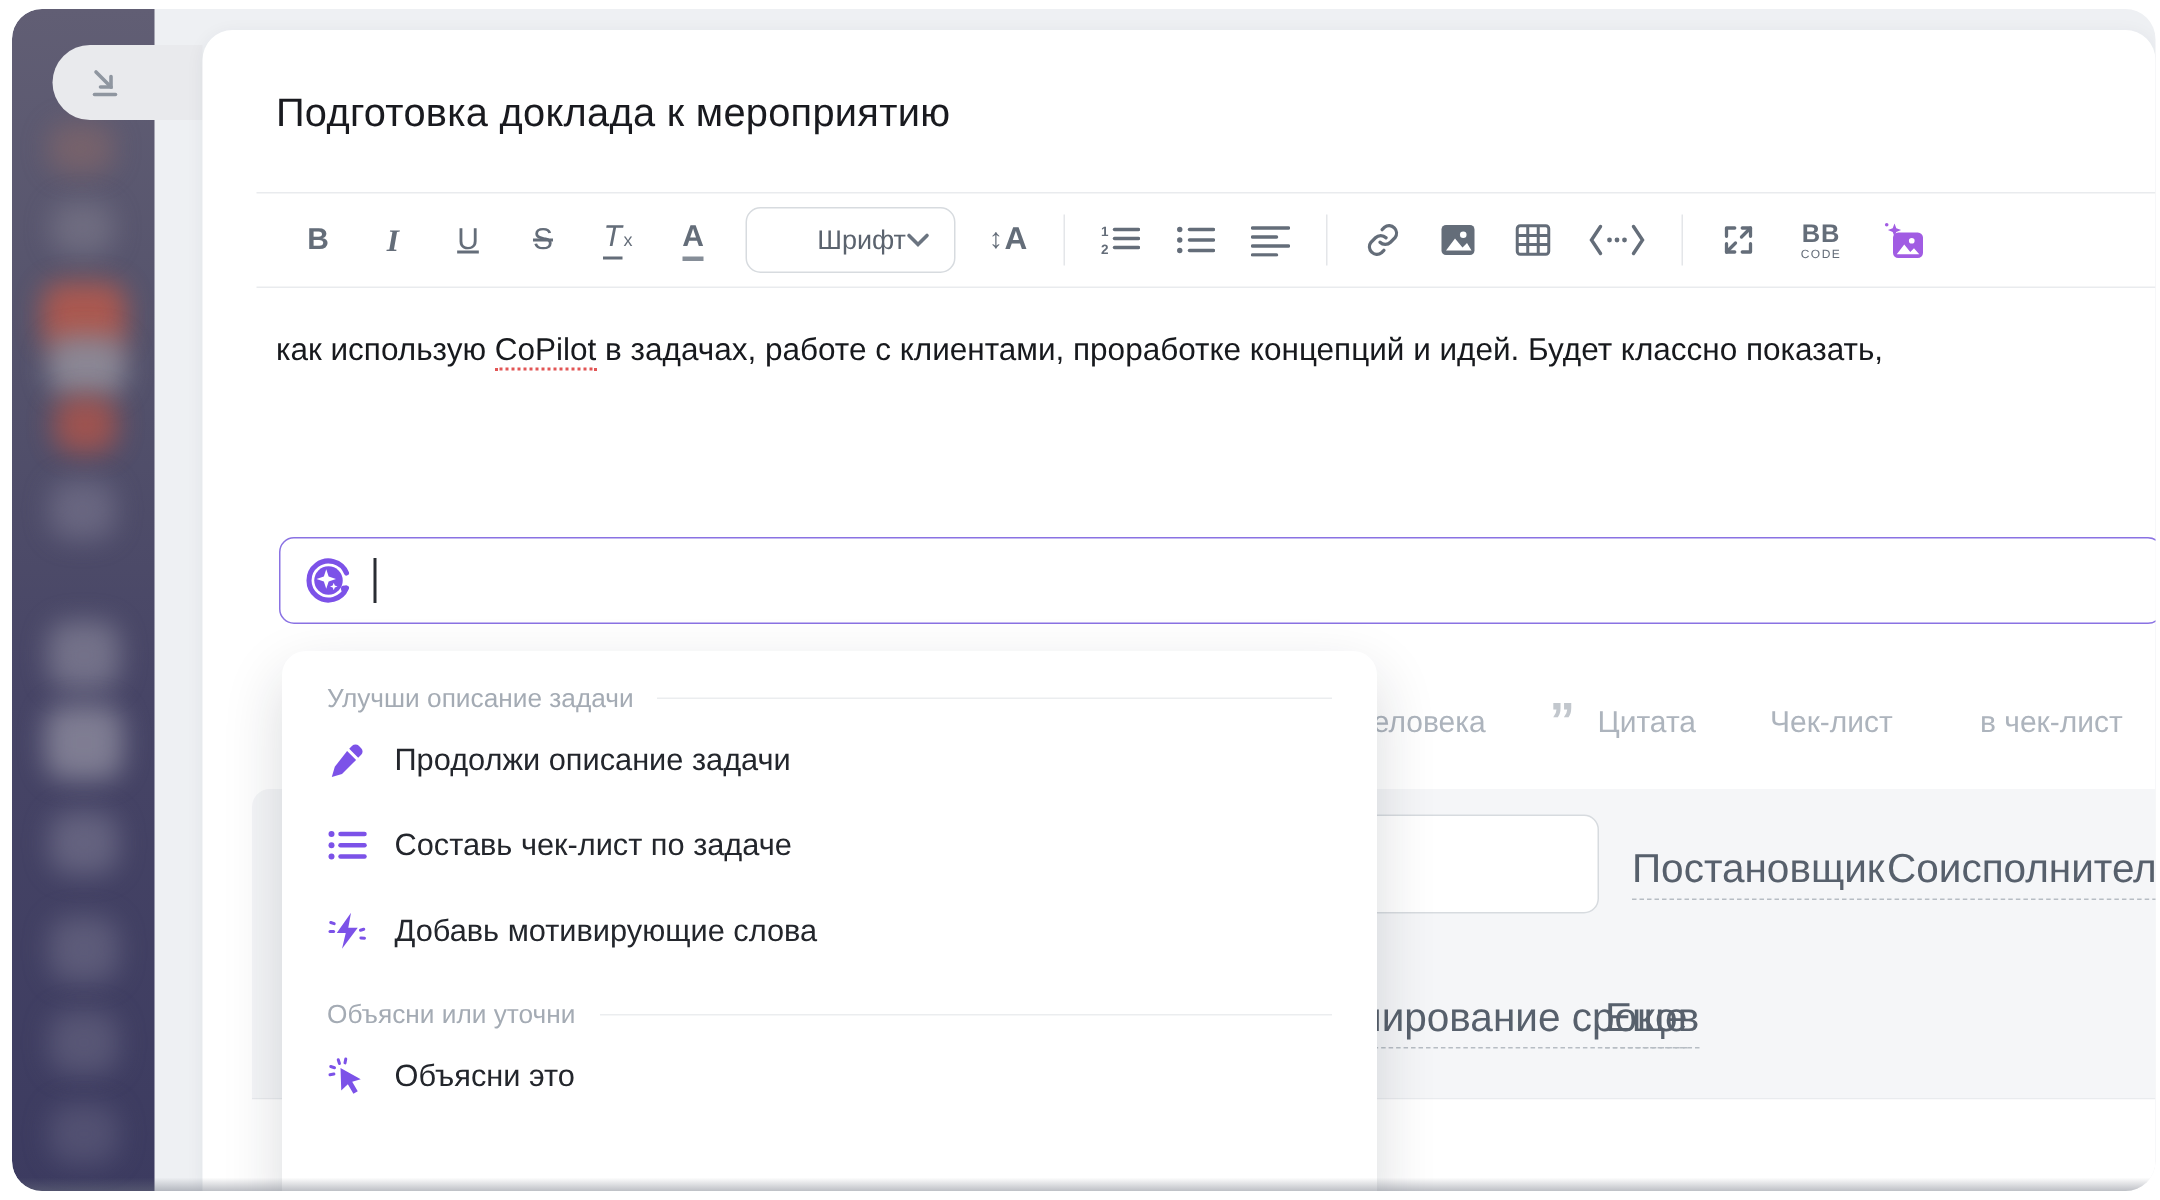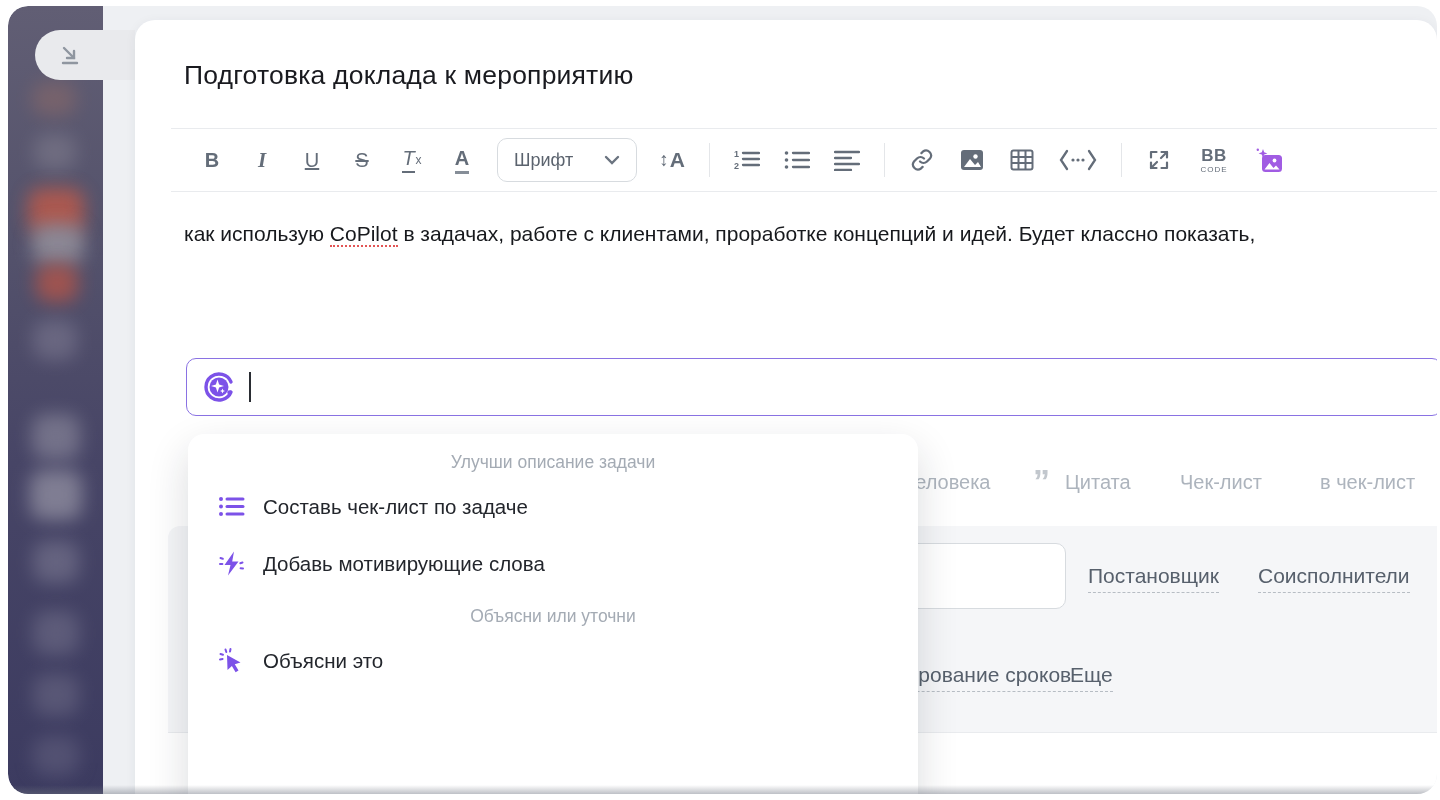--- a/index.html
+++ b/index.html
@@ -48,21 +48,21 @@
             font-size:20px; margin:0 7px; font-family:"Liberation Sans",sans-serif; }
   .tb-bold span { font-weight:bold; }
   .tb-italic span { font-family:"Liberation Serif",serif; font-style:italic; font-weight:bold; font-size:21px;}
   .tb-underline span { text-decoration:underline; }
   .tb-strike span { text-decoration:line-through; }
   .tb-clear { font-style:italic; }
   .tb-clear .t-main { border-bottom:2px solid #646d79; padding-bottom:1px; font-size:20px; }
   .tb-clear sub { font-size:12px; font-style:normal; margin-left:1px; }
   .tb-color span { border-bottom:3px solid #868e98; padding-bottom:1px; font-weight:bold; }
   .font-select { height:44px; width:140px; margin:0 10px; border:1px solid #d7dbdf; border-radius:10px;
-                 background:#fff; display:flex; align-items:center; justify-content:space-between;
+                 background:#fff; display:flex; align-items:center; justify-content:flex-end;
                  padding:0 16px; cursor:pointer; color:#5b636e; font-size:18px; }
   .tb-sep { width:1px; height:34px; background:#e4e6e9; margin:0 12px; }
   .tb-fontsize { font-size:20px; }
   .tb-fontsize .updown { font-size:19px; margin-right:1px; }
   .tb-fontsize .a { font-weight:bold; font-size:21px; }
   .bbcode { display:flex; flex-direction:column; line-height:1; align-items:center; }
   .bbcode .bb { font-weight:bold; font-size:17px; letter-spacing:.5px; }
   .bbcode .code { font-size:8px; letter-spacing:1px; margin-top:2px; }
   .tb-ai { color:#a15ce3; }
 
@@ -82,30 +82,30 @@
   .bg-action { position:absolute; top:451px; font-size:20px; color:#adb4bd; white-space:nowrap;
                cursor:pointer; background:transparent; border:none; font-family:"Liberation Sans",sans-serif;}
   .quote-glyph { position:absolute; left:898px; top:444px; font-size:34px; font-weight:bold;
                  color:#c2c7cd; line-height:1; }
 
   
   .gray-panel { position:absolute; left:33px; top:506px; width:1269px; height:207px;
                 background:#f5f6f8; border-radius:12px 0 0 0; border-bottom:1px solid #e9ebee; }
   .resp-box { position:absolute; left:630px; top:17px; width:268px; height:66px; background:#fff;
               border:1px solid #d7dbdf; border-radius:10px; cursor:text; }
-  .dashed-link { position:absolute; font-size:21px; color:#57606c; white-space:nowrap; cursor:pointer;
+  .dashed-link { position:absolute; font-size:27px; color:#57606c; white-space:nowrap; cursor:pointer;
                  border:none; background:transparent; padding:0 0 4px 0;
                  border-bottom:1px dashed #b7bdc4; font-family:"Liberation Sans",sans-serif;}
 
   
   .dropdown { position:absolute; left:53px; top:414px; width:730px; height:380px;
               background:#fff; border-radius:16px; box-shadow:0 16px 40px rgba(25,30,45,.16);
               padding:18px 30px 0 30px; z-index:10; }
   .dd-header { display:flex; align-items:center; gap:16px; height:26px; color:#a4abb4;
-               font-size:17.5px; white-space:nowrap;flex-direction:column; }
+               font-size:17.5px; white-space:nowrap; }
   .dd-header .line { flex:1; height:1px; background:#ebedef; }
   .dd-header.second { margin-top:14px; }
   .dd-item { display:flex; align-items:center; gap:18px; height:57px; cursor:pointer;
              border:none; background:transparent; width:100%; text-align:left;
              font-family:"Liberation Sans",sans-serif; }
   .dd-item .dd-icon { width:27px; height:27px; flex:0 0 27px; color:#7c52e8; }
   .dd-item .dd-label { font-size:20.5px; color:#23262c; white-space:nowrap; }
 
   
   .bottom-strip { position:absolute; left:0; right:0; bottom:0; height:9px; z-index:40;
@@ -323,20 +323,29 @@
         <button class="dashed-link" style="left:902px; top:137px">Еще</button>
       </div>
 
       <div class="dropdown">
 
         <div class="dd-header">
           <span>Улучши описание задачи</span>
             <span class="line"></span>
         </div>
 
+        <button class="dd-item">
+          <span class="dd-icon">
+            <svg width="27" height="27" viewBox="0 0 27 27" fill="currentColor">
+              <path d="M16.8 4.2 a3.1 3.1 0 0 1 4.4 0 l1.6 1.6 a3.1 3.1 0 0 1 0 4.4 l-2 2 -6 -6 Z"></path>
+              <path d="M13.4 7.6 l6 6 -9.4 9.4 -6.8 2 2 -6.8 Z"></path>
+            </svg>
+          </span>
+          <span class="dd-label">Продолжи описание задачи</span>
+        </button>
 
         <button class="dd-item">
           <span class="dd-icon">
             <svg width="27" height="27" viewBox="0 0 27 27" fill="none" stroke="currentColor" stroke-width="3" stroke-linecap="round">
               <circle cx="3" cy="6" r="2" fill="currentColor" stroke="none"></circle>
               <circle cx="3" cy="13.5" r="2" fill="currentColor" stroke="none"></circle>
               <circle cx="3" cy="21" r="2" fill="currentColor" stroke="none"></circle>
               <path d="M9 6 H25"></path>
                 <path d="M9 13.5 H25"></path>
                 <path d="M9 21 H25"></path>

